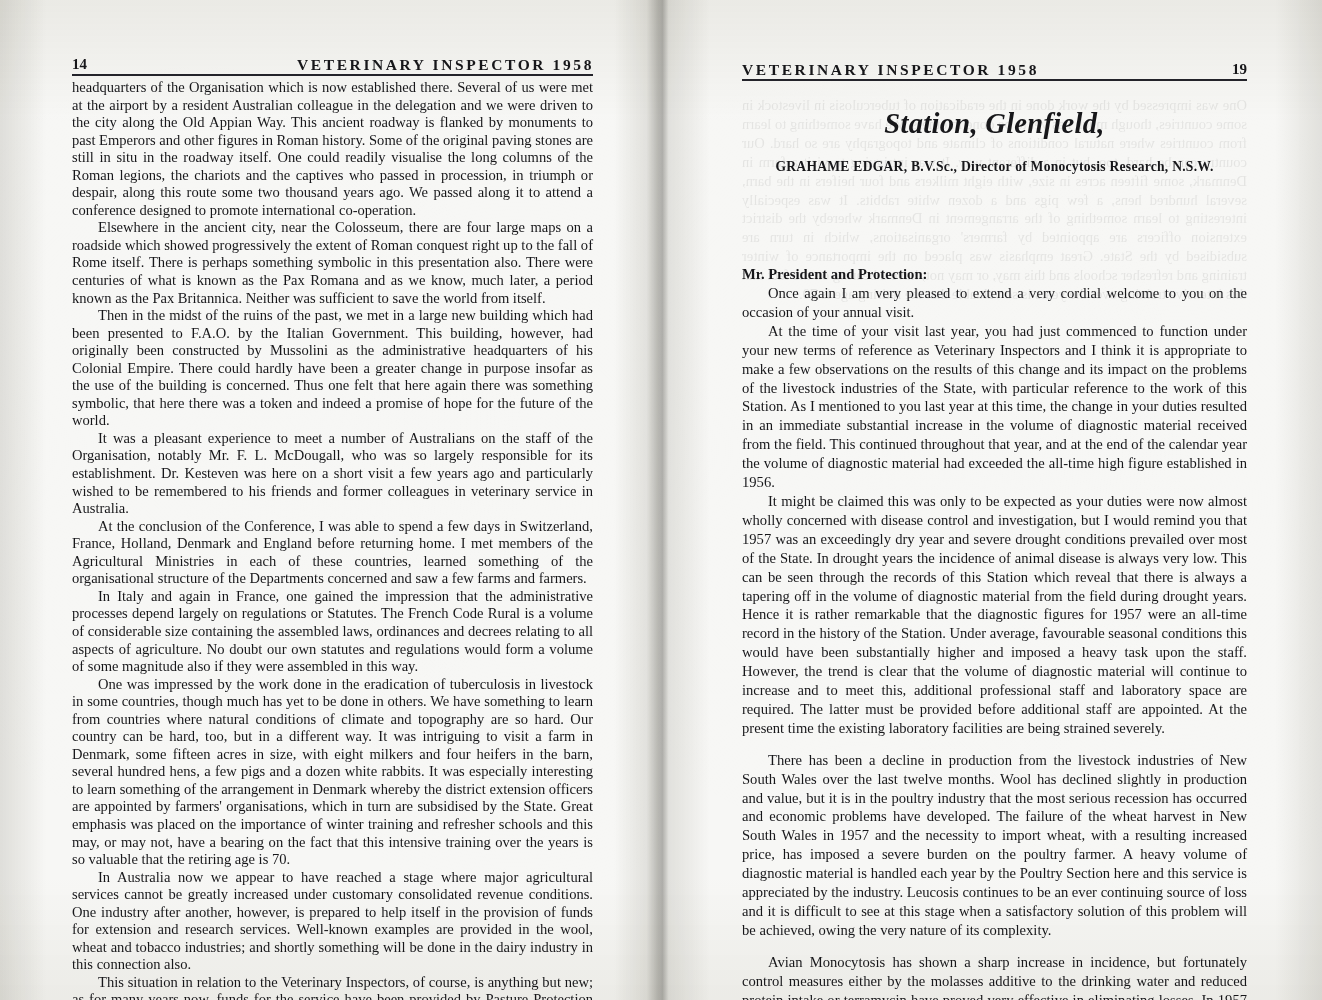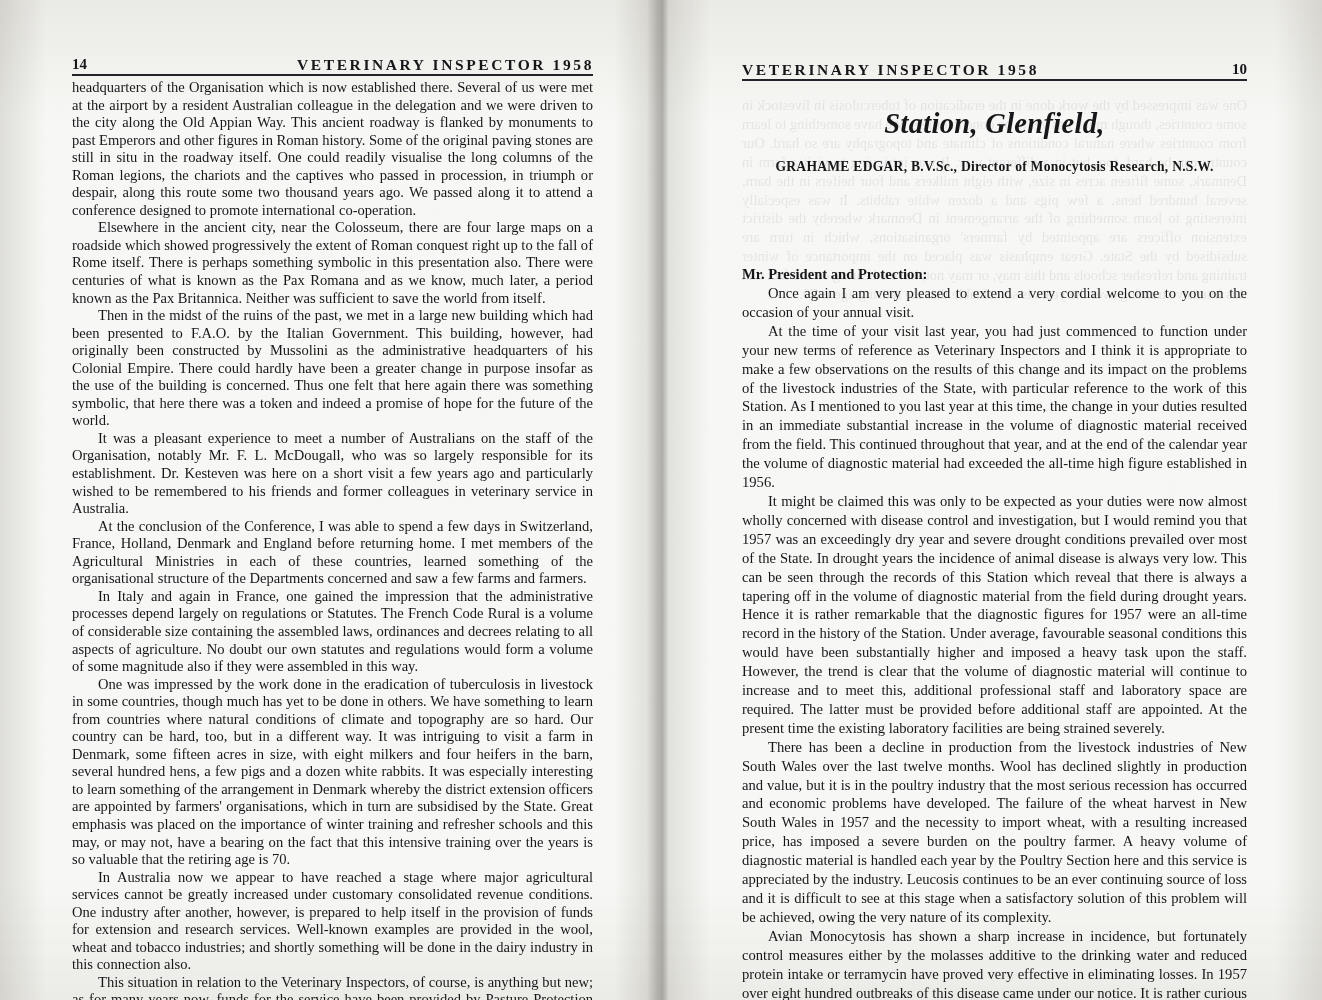--- a/index.html
+++ b/index.html
@@ -124,21 +124,21 @@
     top: 262px;
     width: 505px;
     font-size: 14.6px;
     line-height: 18.9px;
   }
   .col p {
     margin: 0;
     text-indent: 26px;
   }
   .col p.noind { text-indent: 0; }
-  .col p.gap   { }
+  .col p.gap   { margin-top: 13px; }
 
   
   .article-head {
     position: absolute;
     left: 742px;
     top: 104px;
     width: 505px;
     text-align: center;
   }
   .article-head .t-line {
@@ -210,21 +210,21 @@
     <p>At the conclusion of the Conference, I was able to spend a few days in Switzerland, France, Holland, Denmark and England before returning home. I met members of the Agricultural Ministries in each of these countries, learned something of the organisational structure of the Departments concerned and saw a few farms and farmers.</p>
     <p>In Italy and again in France, one gained the impression that the administrative processes depend largely on regulations or Statutes.  The French Code Rural is a volume of considerable size containing the assembled laws, ordinances and decrees relating to all aspects of agriculture.  No doubt our own statutes and regulations would form a volume of some magnitude also if they were assembled in this way.</p>
     <p>One was impressed by the work done in the eradication of tuberculosis in livestock in some countries, though much has yet to be done in others.  We have something to learn from countries where natural conditions of climate and topography are so hard.  Our country can be hard, too, but in a different way.  It was intriguing to visit a farm in Denmark, some fifteen acres in size, with eight milkers and four heifers in the barn, several hundred hens, a few pigs and a dozen white rabbits.  It was especially interesting to learn something of the arrangement in Denmark whereby the district extension officers are appointed by farmers' organisations, which in turn are subsidised by the State. Great emphasis was placed on the importance of winter training and refresher schools and this may, or may not, have a bearing on the fact that this intensive training over the years is so valuable that the retiring age is 70.</p>
     <p>In Australia now we appear to have reached a stage where major agricultural services cannot be greatly increased under customary consolidated revenue conditions.  One industry after another, however, is prepared to help itself in the provision of funds for extension and research services.  Well-known examples are provided in the wool, wheat and tobacco industries; and shortly something will be done in the dairy industry in this connection also.</p>
     <p>This situation in relation to the Veterinary Inspectors, of course, is anything but new; as for many years now, funds for the service have been provided by Pasture Protection Boards.</p>
 
   </div>
 
   <div class="runhead rh">
     <span class="runtitle">VETERINARY INSPECTOR 1958</span>
-    <span class="folio">10</span>
+    <span class="folio">19</span>
   </div>
   <div class="rule rr"></div>
 
   <div class="ghost" style="left:742px; top:96px; width:505px;">One was impressed by the work done in the eradication of tuberculosis in livestock in some countries, though much has yet to be done in others.  We have something to learn from countries where natural conditions of climate and topography are so hard.  Our country can be hard, too, but in a different way.  It was intriguing to visit a farm in Denmark, some fifteen acres in size, with eight milkers and four heifers in the barn, several hundred hens, a few pigs and a dozen white rabbits.  It was especially interesting to learn something of the arrangement in Denmark whereby the district extension officers are appointed by farmers' organisations, which in turn are subsidised by the State. Great emphasis was placed on the importance of winter training and refresher schools and this may, or may not, have a bearing on the fact that this intensive training over the years is so valuable that the retiring age is 70.</div>
 
   <div class="article-head">
     <div class="t-line">Station, Glenfield,</div>
     <div class="byline">GRAHAME EDGAR, B.V.Sc., Director of Monocytosis Research, N.S.W.</div>
   </div>
 

